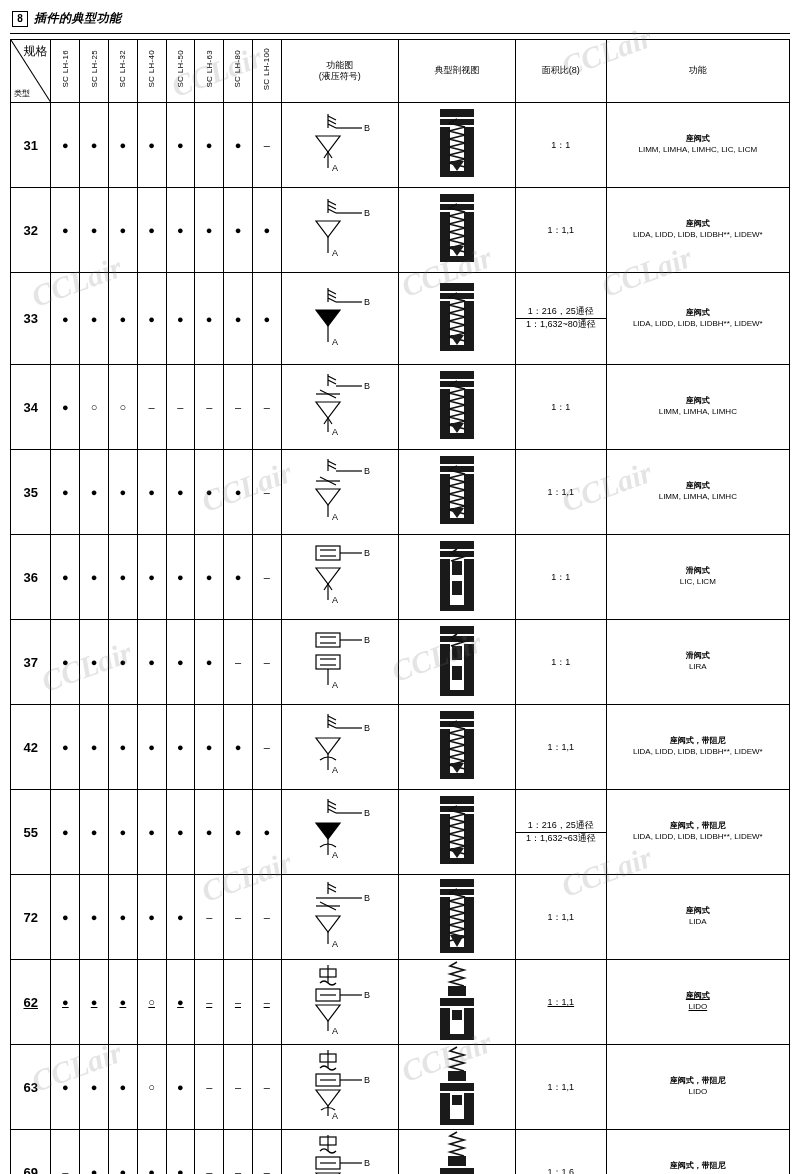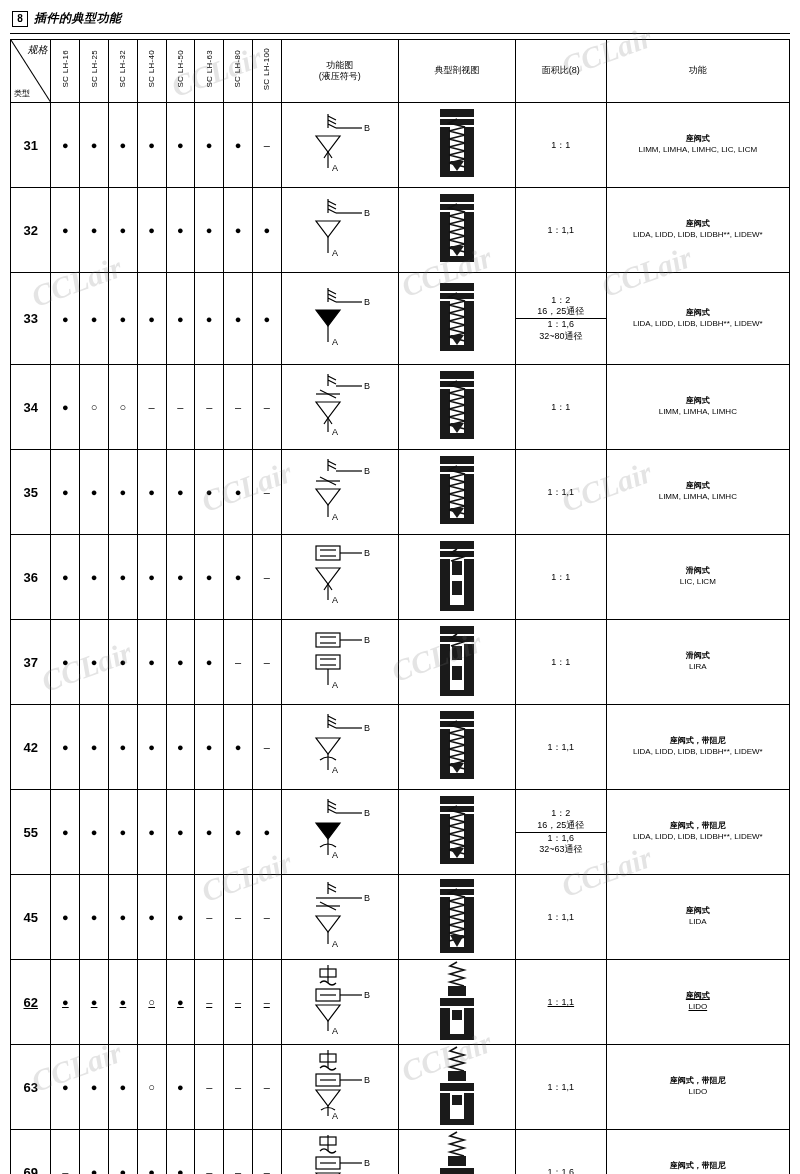--- a/index.html
+++ b/index.html
@@ -31,21 +31,21 @@
   .colw-sec{width:110px;}
   .colw-ratio{width:85px;}
   .colw-func{width:172px;}
 
   
   .hdr{height:62px;position:relative;}
   .hdr-corner{position:relative;height:62px;}
   .hdr-corner .diag{
     position:absolute;left:0;top:0;width:100%;height:100%;
   }
-  .hdr-corner .lbl-size{position:absolute;right:3px;top:3px;font-size:10px;font-style:italic;}
+  .hdr-corner .lbl-size{position:absolute;right:3px;top:3px;font-size:12px;}
   .hdr-corner .lbl-type{position:absolute;left:3px;bottom:3px;font-size:8px;margin-top:28px;}
   .vlabel{
     writing-mode:vertical-rl;
     transform:rotate(180deg);
     font-size:8px;
     white-space:nowrap;
     letter-spacing:.3px;
     display:inline-block;
   }
   .hdr-txt{font-size:9px;line-height:1.25;}
@@ -58,21 +58,21 @@
   .dot-n::before{content:"\2013";}
   td.ratio{font-size:9px;line-height:1.35;}
   td.func{font-size:8px;text-align:left;padding:0 4px;line-height:1.35;}
   td.func .head{font-weight:bold;}
   td.sym,td.sec{padding:1px 0;}
   .symwrap{display:flex;align-items:center;justify-content:center;height:100%;}
   .symwrap svg,.secwrap svg{display:block;}
   .secwrap{display:flex;align-items:center;justify-content:center;}
 
   .ratio-split{display:flex;flex-direction:column;height:100%;}
-  .ratio-split .half{flex:1;display:flex;flex-direction:column;align-items:center;justify-content:center;font-size:9px;line-height:1.3;}
+  .ratio-split .half{flex:1;display:flex;align-items:center;justify-content:center;font-size:9px;line-height:1.3;}
   .ratio-split .half.top{border-bottom:1px solid #000;}
 
   
   .wm{
     position:absolute;
     font-family:"Liberation Serif","DejaVu Serif",serif;
     font-style:italic;font-weight:bold;
     color:rgba(120,120,120,0.20);
     font-size:30px;
     transform:rotate(-20deg);
@@ -537,21 +537,21 @@
                 <div>32~63通径</div>
               </div>
         </div>
           </td>
           <td class="func">
         <div class="head">座阀式，带阻尼</div>
         <div>LIDA, LIDD, LIDB, LIDBH**, LIDEW*</div>
           </td>
         </tr>
         <tr style="height: 66px;">
-          <td class="type">45</td>
+          <td class="type">72</td>
           <td class="dot"><span class="dot-f"></span></td>
           <td class="dot"><span class="dot-f"></span></td>
           <td class="dot"><span class="dot-f"></span></td>
           <td class="dot"><span class="dot-f"></span></td>
           <td class="dot"><span class="dot-f"></span></td>
           <td class="dot"><span class="dot-n"></span></td>
           <td class="dot"><span class="dot-n"></span></td>
           <td class="dot"><span class="dot-n"></span></td>
           <td class="sym">
             <div class="symwrap">

